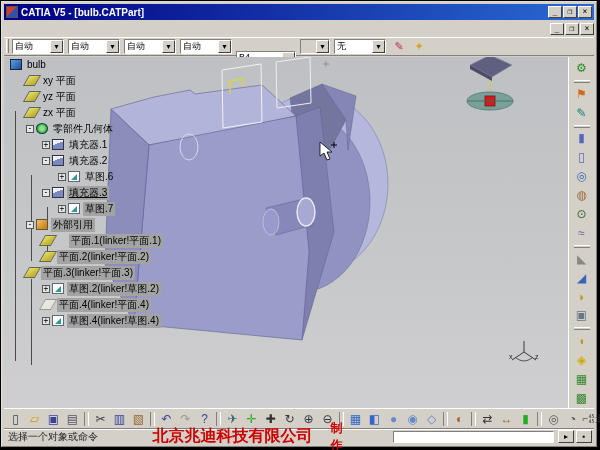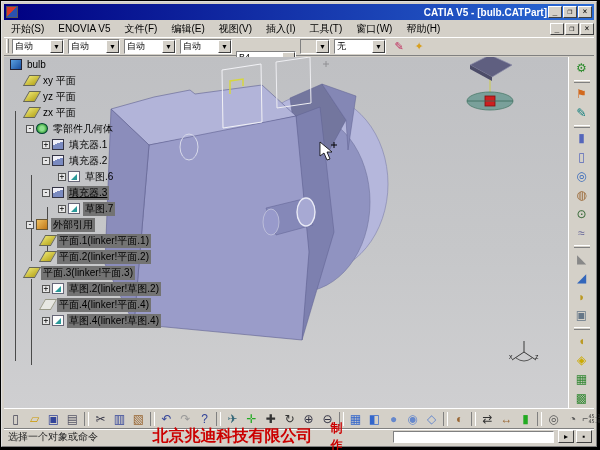--- a/index.html
+++ b/index.html
@@ -7,21 +7,21 @@
   body{font-family:"Liberation Sans","DejaVu Sans",sans-serif;}
   .screen{position:relative;width:600px;height:450px;background:#000;overflow:hidden;}
   .window{position:absolute;left:1px;top:1px;width:596px;height:446px;background:#d4d0c8;
           border:1px solid #808080;border-top-color:#dfdfdf;border-left-color:#dfdfdf;}
 
   
   .titlebar{position:absolute;left:2px;top:2px;right:2px;height:16px;
             background:linear-gradient(90deg,#000082,#2a6ad4);display:flex;align-items:center;padding:0 2px;}
   .titlebar .app-icon{width:12px;height:12px;background:#e8e8e8;border:1px solid #555;margin-right:3px;
             background:linear-gradient(135deg,#d83a2a 0 50%,#2a52b0 50% 100%);}
-  .titlebar .title{color:#fff;font-size:10px;font-weight:bold;flex:1;white-space:nowrap;overflow:hidden;text-align:right;}
+  .titlebar .title{color:#fff;font-size:10px;font-weight:bold;flex:1;white-space:nowrap;overflow:hidden;}
   .winbtn{width:14px;height:12px;background:#d4d0c8;border:1px solid;border-color:#fff #404040 #404040 #fff;
           font-size:8px;line-height:10px;text-align:center;color:#000;margin-left:1px;font-family:"DejaVu Sans Mono",monospace;}
 
   
   .menubar{position:absolute;left:2px;top:19px;right:2px;height:15px;background:#d4d0c8;
            display:flex;align-items:center;font-size:10px;color:#000;}
   .menu-item{padding:1px 7px;white-space:nowrap;}
   .menubar .mdi{margin-left:auto;display:flex;}
 
   
@@ -53,21 +53,21 @@
   .ticon.plane{background:linear-gradient(135deg,#e8e06a,#b8a820);transform:skewX(-30deg);border:1px solid #665;}
   .ticon.plane-dim{background:#e7e7e2;transform:skewX(-30deg);border:1px solid #998;}
   .ticon.part{background:linear-gradient(135deg,#5aa0e0,#1a50a0);border:1px solid #223;}
   .ticon.partbody{background:radial-gradient(circle,#8ee08e 30%,#1a8a1a 90%);border-radius:50%;border:1px solid #043;}
   .ticon.pad{background:linear-gradient(160deg,#f0f0f8 40%,#7a8ac0 40%);border:1px solid #334;}
   .ticon.sketch{background:#fdfdfd;border:1px solid #667;}
   .ticon.sketch:after{content:"";position:absolute;left:2px;top:2px;width:0;height:0;
          border-left:6px solid transparent;border-bottom:6px solid #2a9a9a;}
   .ticon.extref{background:linear-gradient(135deg,#f0c060,#c07818);border:1px solid #653;}
   .tlabel{padding:0 2px;}
-  .tlabel.chip{background:#737373;}
+  .tlabel.chip{background:#a3a3a3;}
   .tlabel.underline{text-decoration:underline;}
 
   
   .right-toolbar{position:absolute;right:0;top:0;bottom:36px;width:26px;background:#d4d0c8;
                  border-left:1px solid #fff;display:flex;flex-direction:column;align-items:center;padding-top:2px;}
   .rt-grip{width:16px;height:3px;border-top:1px solid #fff;border-bottom:1px solid #808080;margin:2px 0;}
   .rt-icon{width:19px;height:19px;margin:0 0 1px 0;display:flex;align-items:center;justify-content:center;
            font-size:12px;background:#d4d0c8;}
 
   
@@ -100,21 +100,20 @@
 
     <div class="titlebar">
       <div class="app-icon"></div>
       <div class="title">CATIA V5 - [bulb.CATPart]</div>
       <div class="winbtn">_</div>
       <div class="winbtn">❐</div>
       <div class="winbtn">×</div>
     </div>
 
     <div class="menubar">
-      <span id="menu-items"><span class="menu-item">开始(S)</span><span class="menu-item">ENOVIA V5</span><span class="menu-item">文件(F)</span><span class="menu-item">编辑(E)</span><span class="menu-item">视图(V)</span><span class="menu-item">插入(I)</span><span class="menu-item">工具(T)</span><span class="menu-item">窗口(W)</span><span class="menu-item">帮助(H)</span></span>
       <span class="mdi">
         <span class="winbtn">_</span>
         <span class="winbtn">❐</span>
         <span class="winbtn">×</span>
       </span>
     </div>
 
     <div class="toolbar-top">
       <span class="grip"></span>
       <span id="dropdowns" style="display:flex;align-items:center;">
@@ -256,21 +255,21 @@
           <div class="tree-row" style="top: 144px; left: 52px;">
             <span class="tmark">+</span>
             <span class="ticon sketch"></span>
             <span class="tlabel chip">草图.7</span>
           </div>
           <div class="tree-row" style="top: 160px; left: 20px;">
             <span class="tmark">-</span>
             <span class="ticon extref"></span>
             <span class="tlabel chip">外部引用</span>
           </div>
-          <div class="tree-row" style="top: 176px; left: 36px;">
+          <div class="tree-row" style="top: 176px; left: 36px; gap: 12px;">
             <span class="ticon plane"></span>
             <span class="tlabel chip">平面.1(linker!平面.1)</span>
           </div>
           <div class="tree-row" style="top: 192px; left: 36px;">
             <span class="ticon plane"></span>
             <span class="tlabel chip">平面.2(linker!平面.2)</span>
           </div>
           <div class="tree-row" style="top: 208px; left: 20px;">
             <span class="ticon plane"></span>
             <span class="tlabel chip">平面.3(linker!平面.3)</span>

